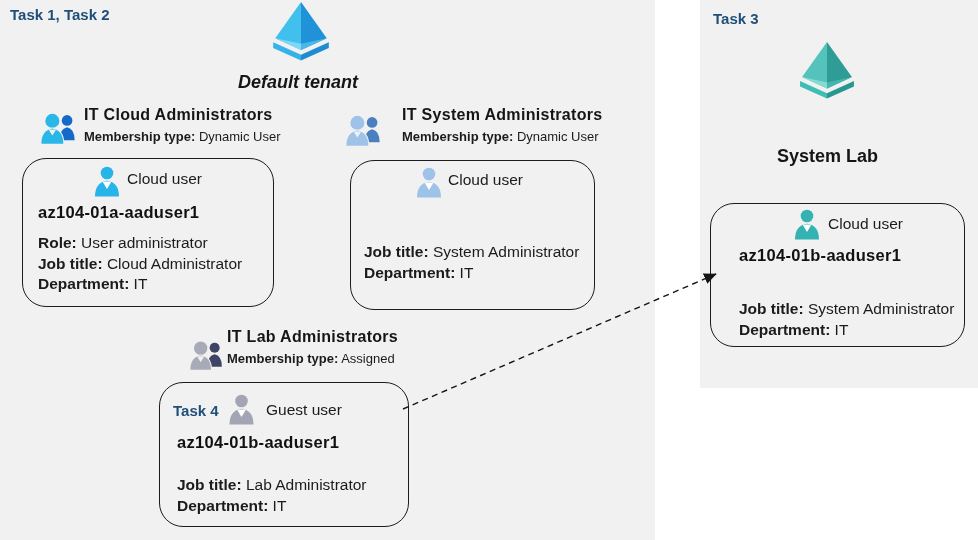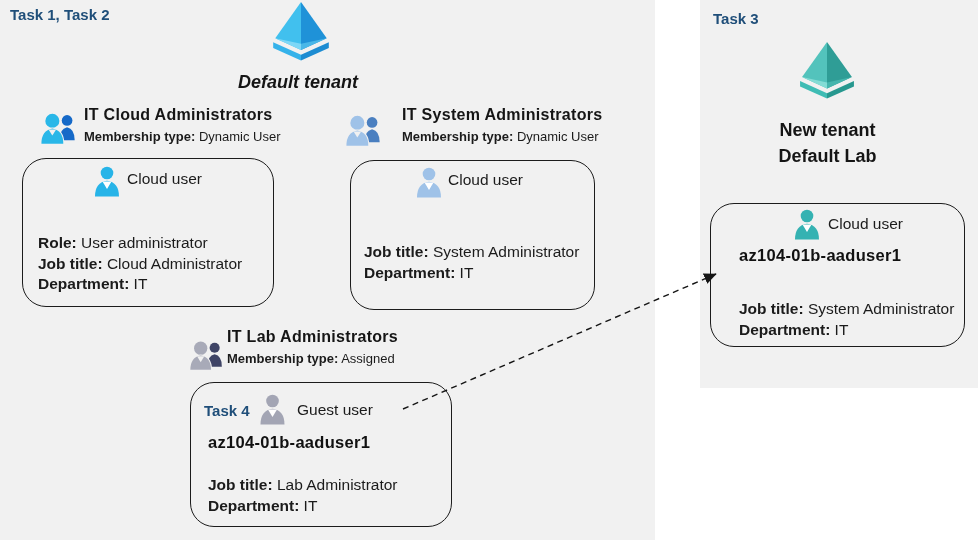--- a/index.html
+++ b/index.html
@@ -54,20 +54,21 @@
       <span>Dynamic User</span>
     </div>
 
     <div class="card" style="left:22px; top:158px; width:250px; height:147px;">
       <svg class="abs" style="left:70px; top:7px;" width="28" height="31" viewBox="0 0 28 31">
         <circle cx="14" cy="7" r="6.3" fill="#27b4e8"></circle>
         <path d="M2,30.5 Q2,16.5 14,14.8 Q26,16.5 26,30.5 Z" fill="#27b4e8"></path>
         <polygon points="9.5,15.4 18.5,15.4 14,23" fill="#ffffff"></polygon>
       </svg>
       <div class="abs type-label" style="left:104px; top:11px;">Cloud user</div>
+      <div class="abs username" style="left:15px; top:44px;">az104-01a-aaduser1</div>
       <div class="abs fields" style="left:15px; top:74px;">
         <div class="field">
           <span class="b">Role:</span>
           <span>User administrator</span>
         </div>
         <div class="field">
           <span class="b">Job title:</span>
           <span>Cloud Administrator</span>
         </div>
         <div class="field">
@@ -115,21 +116,21 @@
       <circle cx="13" cy="10.5" r="7.4" fill="#a8aab8" stroke="#f1f1f1" stroke-width="2.2" paint-order="stroke"></circle>
       <path d="M1.5,34.5 Q1.5,20.5 13,18.5 Q24.5,20.5 24.5,34.5 Z" fill="#a8aab8" stroke="#f1f1f1" stroke-width="2.2" paint-order="stroke"></path>
       <polygon points="9,19.5 17,19.5 13,26" fill="#f1f1f1"></polygon>
     </svg>
     <div class="abs group-title" style="left:227px; top:328px;">IT Lab Administrators</div>
     <div class="abs line" style="left:227px; top:351px;">
       <span class="b">Membership type:</span>
       <span>Assigned</span>
     </div>
 
-    <div class="card" style="left:190px; top:382px; width:248px; height:143px;padding-left:12px;">
+    <div class="card" style="left:159px; top:382px; width:248px; height:143px;">
       <div class="abs task-label" style="left:13px; top:19px;">Task 4</div>
       <svg class="abs" style="left:67px; top:11px;" width="29" height="31" viewBox="0 0 28 31">
         <circle cx="14" cy="7" r="6.3" fill="#a3a5b4"></circle>
         <path d="M2,30.5 Q2,16.5 14,14.8 Q26,16.5 26,30.5 Z" fill="#a3a5b4"></path>
         <polygon points="9.5,15.4 18.5,15.4 14,23" fill="#ffffff"></polygon>
       </svg>
       <div class="abs type-label" style="left:106px; top:18px;">Guest user</div>
       <div class="abs username" style="left:17px; top:50px;">az104-01b-aaduser1</div>
       <div class="abs fields" style="left:17px; top:92px;">
         <div class="field">
@@ -151,22 +152,21 @@
 
     <svg class="abs" style="left:92px; top:42px;" width="70" height="62" viewBox="0 0 100 92">
       <polygon points="50,0 13,52 50,69" fill="#53c3bc"></polygon>
       <polygon points="50,0 87,52 50,69" fill="#2f9d96"></polygon>
       <polygon points="13,52 50,69 50,60" fill="#84dcd5"></polygon>
       <polygon points="87,52 50,69 50,60" fill="#45b5ad"></polygon>
       <polygon points="10,58 50,76 50,84 10,66" fill="#3fbcb4"></polygon>
       <polygon points="50,76 90,58 90,66 50,84" fill="#27988f"></polygon>
     </svg>
 
-    <div class="abs tenant-title" style="left:0px; top:120px; width:255px;">New tenant</div>
-    <div class="abs tenant-title" style="left:0px; top:146px; width:255px;">Default Lab</div>
+    <div class="abs tenant-title" style="left:0px; top:146px; width:255px;">System Lab</div>
 
     <div class="card" style="left:10px; top:203px; width:253px; height:142px;">
       <svg class="abs" style="left:82px; top:5px;" width="28" height="31" viewBox="0 0 28 31">
         <circle cx="14" cy="7" r="6.3" fill="#35b2b2"></circle>
         <path d="M2,30.5 Q2,16.5 14,14.8 Q26,16.5 26,30.5 Z" fill="#35b2b2"></path>
         <polygon points="9.5,15.4 18.5,15.4 14,23" fill="#ffffff"></polygon>
       </svg>
       <div class="abs type-label" style="left:117px; top:11px;">Cloud user</div>
       <div class="abs username" style="left:28px; top:42px;">az104-01b-aaduser1</div>
       <div class="abs fields" style="left:28px; top:95px;">

